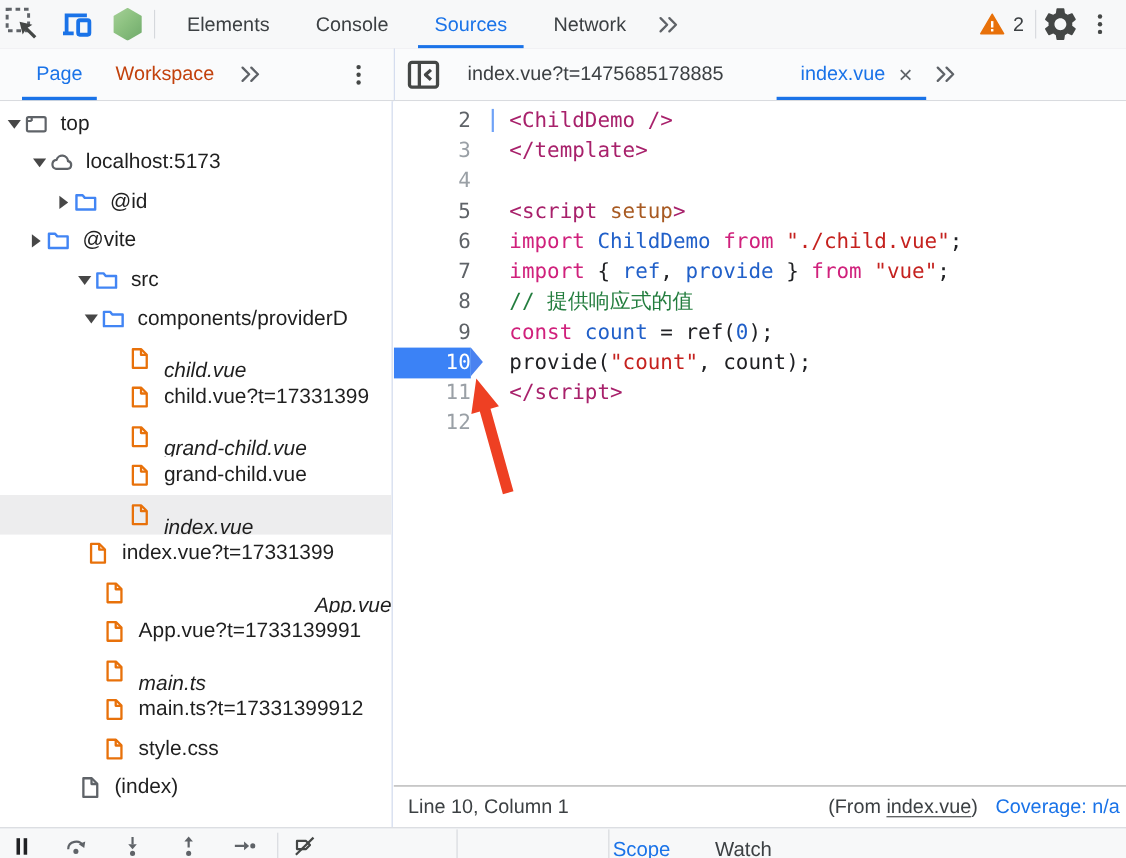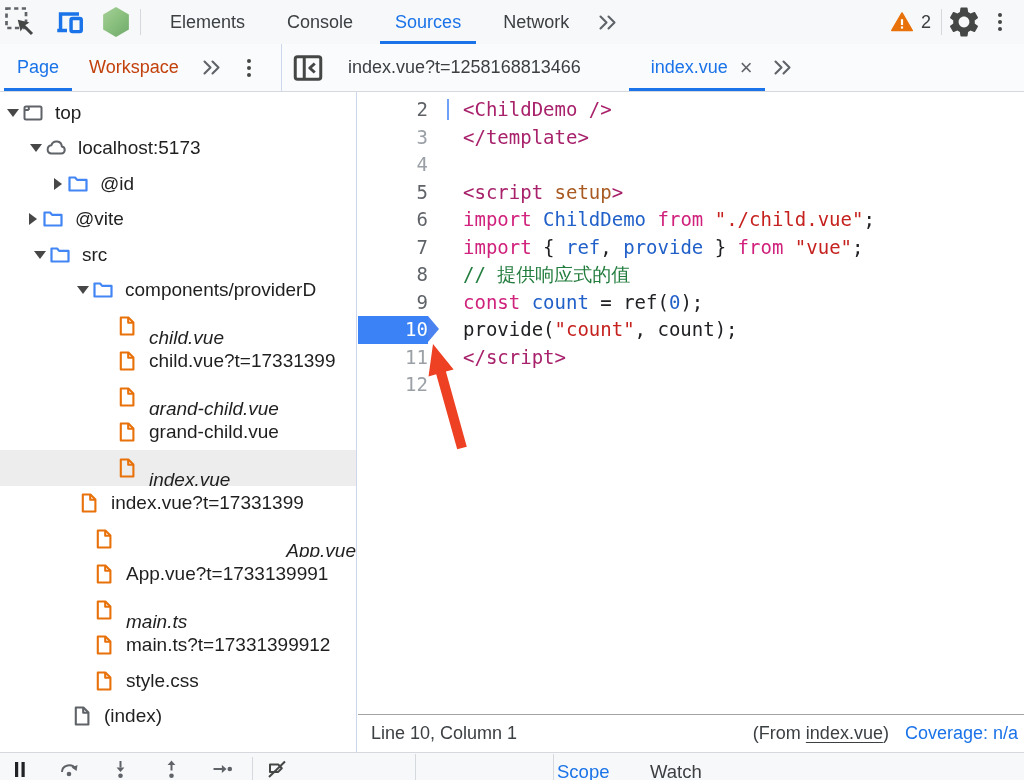--- a/index.html
+++ b/index.html
@@ -14,22 +14,22 @@
   .toptab{height:44px;display:flex;align-items:center;padding:0 21px;font-size:18px;
     color:#3c4043;position:relative;flex:none;white-space:nowrap;}
   .toptab.active{color:#1a73e8;}
   .toptab.active::after{content:"";position:absolute;left:6px;right:6px;bottom:0;height:3px;background:#1a73e8;}
   .warnbadge{display:flex;align-items:center;gap:7px;font-size:18px;color:#3c4043;padding:0 10px;}
   .kebab{display:flex;flex-direction:column;gap:3px;align-items:center;}
   .kebab i{width:4px;height:4px;border-radius:50%;background:#444746;}
 
   
   .subbar{position:absolute;top:44px;left:0;right:0;height:48px;display:flex;}
-  .navhead{width:282px;flex:none;background:#fafbfc;border-bottom:1px solid #d5d8dc;
-    border-right:1px solid #ccd6ec;display:flex;align-items:center;box-sizing:border-box;}
+  .navhead{width:359px;flex:none;background:#fafbfc;border-bottom:1px solid #d5d8dc;
+    border-right:1px solid #ccd6ec;display:flex;align-items:center;box-sizing:border-box;padding-left:16px;}
   .navtab{height:47px;display:flex;align-items:center;padding:0 15px;font-size:18px;color:#c2410c;position:relative;}
   .navtab.active{color:#1a73e8;}
   .navtab.active::after{content:"";position:absolute;left:2px;right:2px;bottom:0;height:3px;background:#1a73e8;}
   .tabbar{flex:1;background:#fafbfc;border-bottom:1px solid #d5d8dc;display:flex;align-items:center;overflow:hidden;}
   .edtab{height:47px;display:flex;align-items:center;padding:0 22px;font-size:18px;color:#3c4043;
     position:relative;white-space:nowrap;flex:none;}
   .edtab.active{color:#1a73e8;margin-left:26px;padding-right:12px;}
   .edtab .closex{font-size:22px;color:#5f6368;margin-left:12px;line-height:1;}
   .underline2{position:absolute;left:0;right:0;bottom:0;height:3px;background:#1a73e8;}
 
@@ -164,21 +164,21 @@
         </span>
     </div>
     <div class="tabbar">
       <span class="iconbtn" style="margin-left:8px">
           <svg viewBox="0 0 24 24" fill="none" stroke="#444746" stroke-width="2">
             <rect x="3.5" y="4.5" width="17" height="15" rx="1.5"></rect>
             <path d="M9.5 4.5 V19.5"></path>
             <path d="M16.5 9 L13.2 12 L16.5 15" stroke-linejoin="round"></path>
           </svg>
         </span>
-      <div class="edtab">index.vue?t=1258168813466</div>
+      <div class="edtab">index.vue?t=1475685178885</div>
       <div class="edtab active">
         <span>index.vue</span>
         <span class="closex">×</span>
         <span class="underline2"></span>
       </div>
       <span class="iconbtn morechev">
           <svg viewBox="0 0 22 17" fill="none" stroke="#5f6368" stroke-width="2.1" stroke-linecap="round" stroke-linejoin="round">
             <path d="M3.5 2.5 L9.5 8.5 L3.5 14.5"></path>
             <path d="M11.5 2.5 L17.5 8.5 L11.5 14.5"></path>
           </svg>
@@ -225,21 +225,21 @@
         <span class="arr">
           <i class="tri-r"></i>
         </span>
         <span class="ticon">
           <svg viewBox="0 0 24 24" fill="none" stroke="#4285f4" stroke-width="2.2" stroke-linejoin="round">
             <path d="M3.5 18.5 V5.5 h5.6 l2 2.4 h9.4 V18.5 Z"></path>
           </svg>
         </span>
         <span class="lbl">@vite</span>
       </div>
-      <div class="trow" style="padding-left: 31px;">
+      <div class="trow" style="padding-left: 68px;">
         <span class="arr">
           <i class="tri-d"></i>
         </span>
         <span class="ticon">
           <svg viewBox="0 0 24 24" fill="none" stroke="#4285f4" stroke-width="2.2" stroke-linejoin="round">
             <path d="M3.5 18.5 V5.5 h5.6 l2 2.4 h9.4 V18.5 Z"></path>
           </svg>
         </span>
         <span class="lbl">src</span>
       </div>

